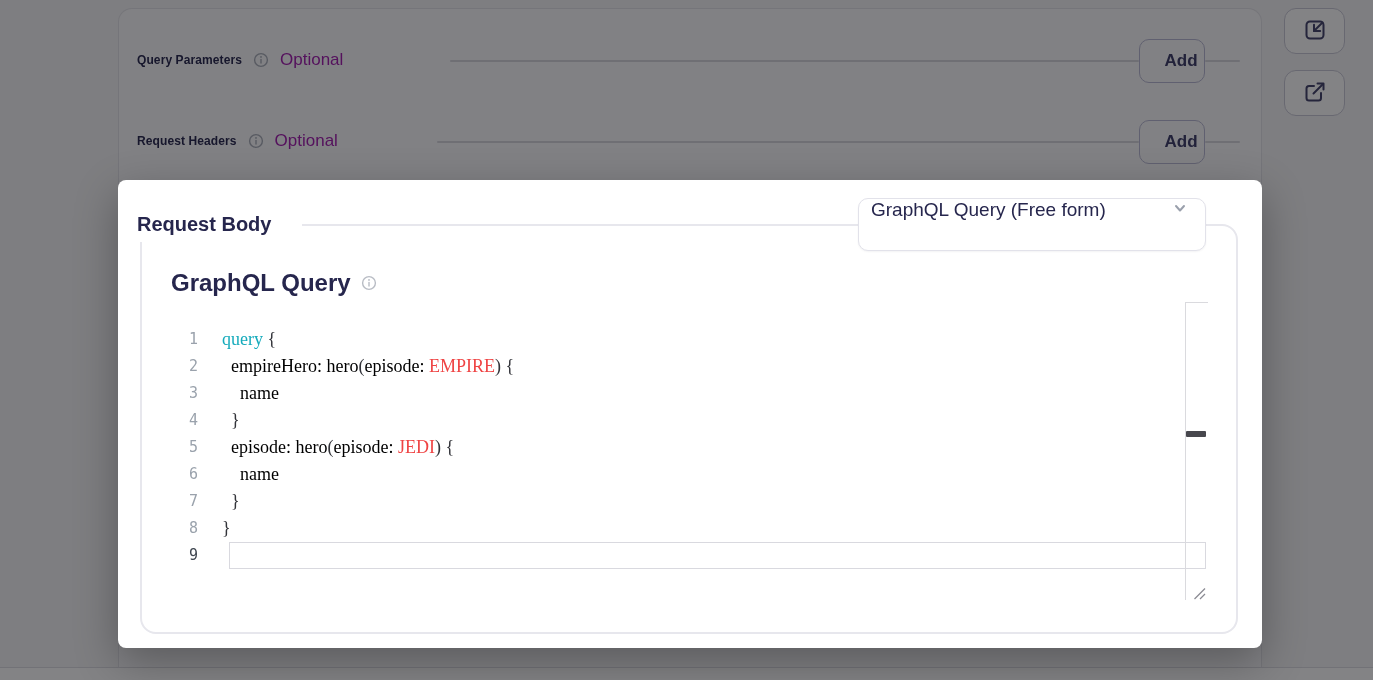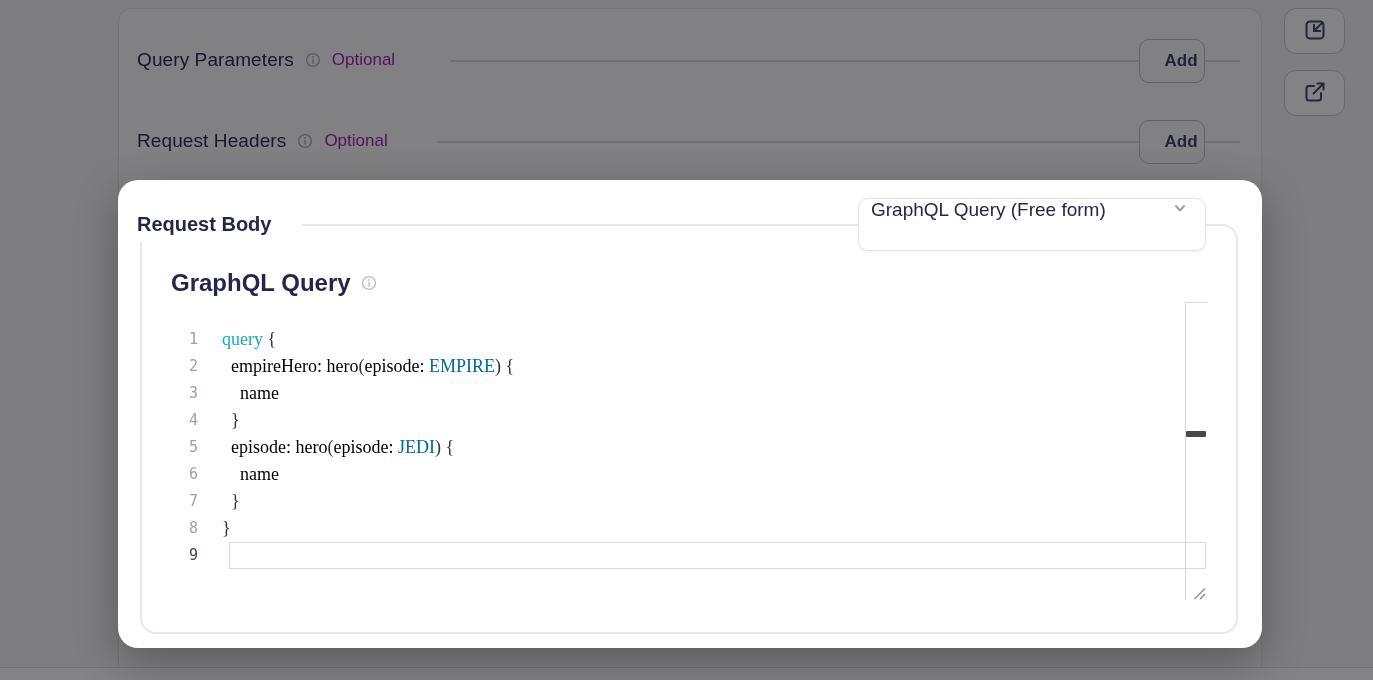--- a/index.html
+++ b/index.html
@@ -13,41 +13,41 @@
   .card{
     position:absolute;left:118px;top:8px;width:1144px;height:659px;
     background:#fbfbfc;border:1px solid #e3e3e8;border-bottom:none;
     border-radius:14px 14px 0 0;z-index:1;box-sizing:border-box;
   }
   .footer-band{
     position:absolute;left:0;top:667px;width:1373px;height:13px;
     background:#ffffff;border-top:1px solid #dcdce2;z-index:1;
   }
   .legend-row{position:absolute;display:flex;align-items:center;gap:11px;z-index:2;height:28px}
-  .sec-title{font-size:19px;font-weight:400;color:#26264d;letter-spacing:.1px;white-space:nowrap}
+  .sec-title{font-size:12px;font-weight:700;color:#26264d;letter-spacing:.1px;white-space:nowrap}
   .optional{font-size:17px;color:#a21caf;white-space:nowrap}
   .hline{position:absolute;height:2px;background:#d6d6dd;border-radius:1px;z-index:2}
   .add-btn{
     position:absolute;width:66px;height:44px;z-index:2;box-sizing:border-box;
     border:1px solid #b9b9d4;border-radius:10px;background:transparent;
     color:#3b3b68;font-size:17px;font-weight:600;font-family:inherit;
     display:flex;align-items:center;justify-content:center;cursor:pointer;padding-left:24px;
   }
   .float-btn{
     position:absolute;left:1284px;width:61px;height:46px;z-index:2;box-sizing:border-box;
     border:1px solid #c9c9d6;border-radius:12px;background:#ffffff;
     display:flex;align-items:center;justify-content:center;cursor:pointer;
   }
   .float-btn svg{stroke:#41416a;fill:none;stroke-width:2;stroke-linecap:round;stroke-linejoin:round}
   
   .overlay{position:absolute;inset:0;background:rgba(10,10,14,0.505);z-index:5}
   
   .modal{
     position:absolute;left:118px;top:180px;width:1144px;height:468px;
-    background:#ffffff;border-radius:20px;z-index:10;
+    background:#ffffff;border-radius:8px;z-index:10;
     box-shadow:0 14px 44px rgba(0,0,0,.30);
   }
   .panel{
     position:absolute;left:22px;top:44px;width:1098px;height:410px;box-sizing:border-box;
     border:2px solid #e7e7ed;border-radius:16px;background:#fff;
   }
   .legend-mask{
     position:absolute;left:8px;top:26px;width:176px;height:36px;background:#fff;
     display:flex;align-items:center;padding-left:11px;box-sizing:border-box;z-index:3;
   }
@@ -68,21 +68,21 @@
   }
   .gut-num{height:27px}
   .gut-num.active{color:#3f4650}
   .code{
     position:absolute;left:104px;top:146px;z-index:2;
     font-family:Liberation Serif, serif;font-size:18px;line-height:27px;color:#33343a;
   }
   .code-line{height:27px;white-space:pre}
   .tk-kw{color:#16abbc}
   .tk-at{color:#000000}
-  .tk-en{color:#0369a1}
+  .tk-en{color:#ef4444}
   .tk-pn{color:#33343a}
   .active-line-box{
     position:absolute;left:111px;top:362px;width:977px;height:27px;box-sizing:border-box;
     border:1px solid #d9d9df;background:transparent;z-index:1;
   }
   .ed-vline{position:absolute;left:1067px;top:122px;width:1px;height:298px;background:#dadade;z-index:2}
   .ed-hline{position:absolute;left:1067px;top:122px;width:23px;height:1px;background:#dadade;z-index:2}
   .scroll-thumb{position:absolute;left:1068px;top:251px;width:20px;height:6px;background:#47474d;border-radius:1px;z-index:3;cursor:pointer}
   .resize-grip{position:absolute;left:1075px;top:406px;z-index:3;cursor:nwse-resize}
   .resize-grip svg{stroke:#8a8a92;stroke-width:1.2;fill:none}

